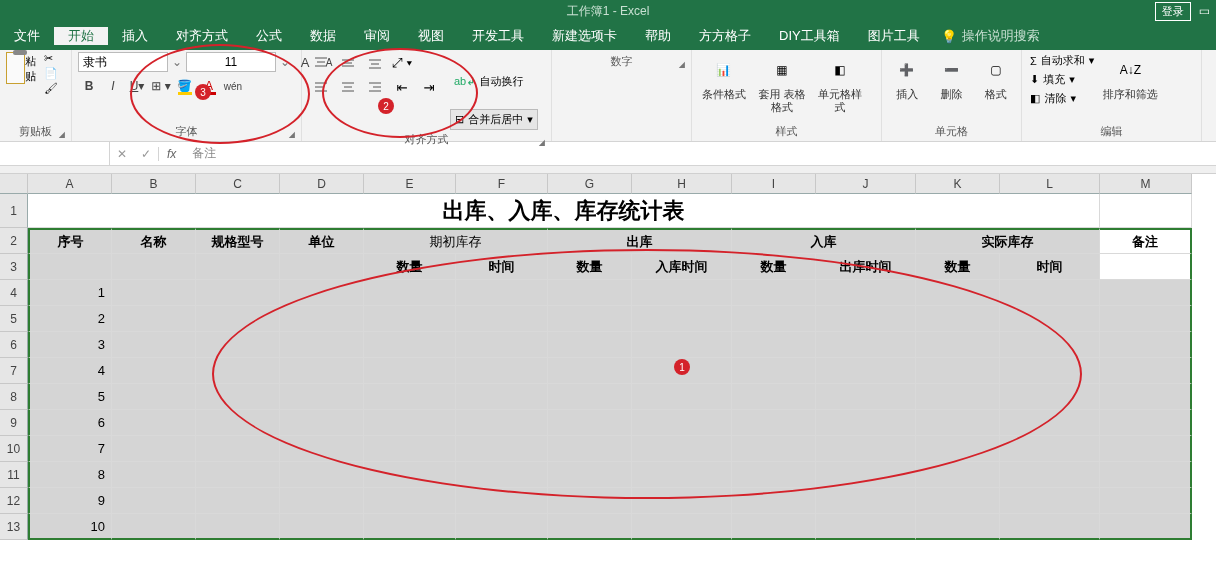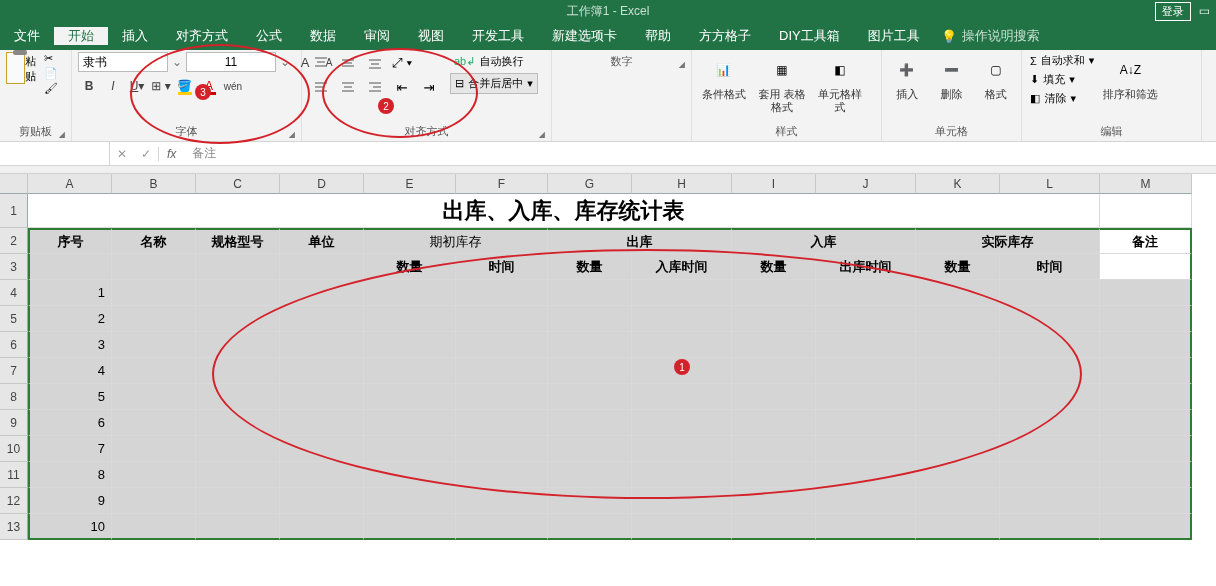--- a/index.html
+++ b/index.html
@@ -33,21 +33,21 @@
 .font select, .font input.fn { height: 20px; font-size: 12px; border: 1px solid #bbb; background: #fff; }
 .font input.fn { width: 90px; padding: 0 4px; }
 .font .size { width: 36px; text-align: center; }
 .btn-icon { width: 22px; height: 20px; border: 1px solid transparent; background: transparent; display: inline-flex; align-items: center; justify-content: center; font-size: 12px; cursor: pointer; color: #444; }
 
 .align .controls { flex-direction: row; gap: 8px; }
 .align .col { display: flex; flex-direction: column; gap: 2px; }
 .align .row { display: flex; gap: 1px; }
 .align-btn { width: 26px; height: 22px; border: 1px solid transparent; background: transparent; display: inline-flex; align-items: center; justify-content: center; cursor: pointer; }
 .align-btn svg { pointer-events: none; }
-.wrap-cell { display: flex; flex-direction: column; gap: 2px; font-size: 11px; }
+.wrap-cell { display: flex; flex-direction: column; gap: 18px; font-size: 11px; margin-top: 20px; }
 .wrap-cell .item { display: flex; align-items: center; gap: 4px; padding: 2px 4px; cursor: pointer; }
 .wrap-cell .merge { background: #e6e6e6; border: 1px solid #bbb; }
 
 .number .controls { flex-direction: column; gap: 4px; }
 .number select { width: 110px; height: 20px; font-size: 12px; border: 1px solid #bbb; }
 .number .row { display: flex; gap: 2px; }
 
 .styles .controls, .cells .controls, .editing .controls { gap: 6px; }
 .big-btn { display: flex; flex-direction: column; align-items: center; width: 52px; cursor: pointer; padding-top: 2px; }
 .big-btn .bicon { width: 32px; height: 32px; display: flex; align-items: center; justify-content: center; }

